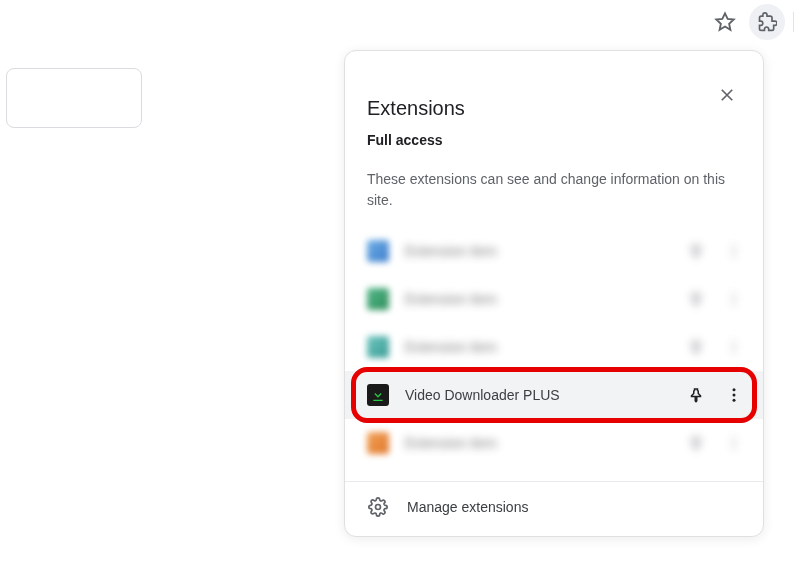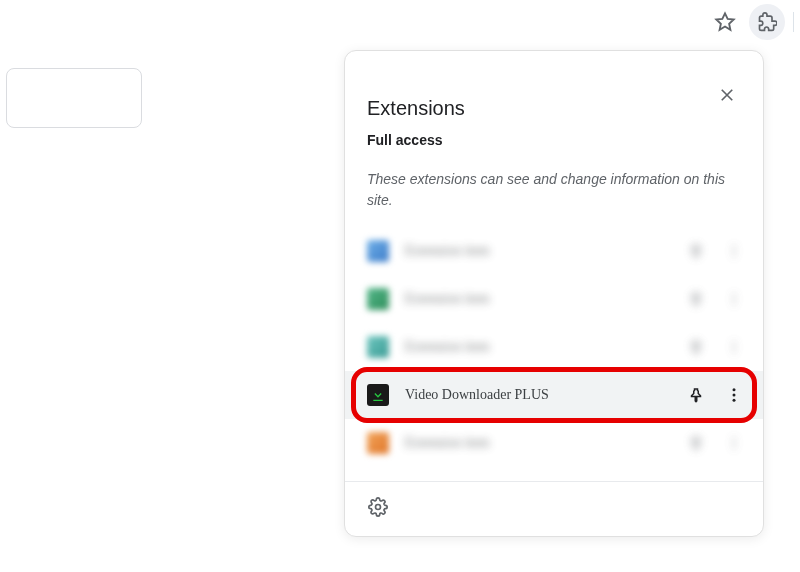--- a/index.html
+++ b/index.html
@@ -94,33 +94,31 @@
     .access-label {
       font-size: 14px;
       font-weight: 600;
       color: #202124;
       margin-bottom: 21px;
     }
     .access-desc {
       font-size: 14px;
       color: #5f6368;
       line-height: 1.5;
-      font-style: italic;
     }
     .ext-list {
       padding: 8px 0 0 0;
     }
     .ext-item {
       display: flex;
       align-items: center;
       padding: 10px 14px 10px 22px;
       height: 48px;
       cursor: pointer;
       position: relative;
-      font-family: Liberation Serif, serif;
     }
     .ext-icon {
       width: 22px;
       height: 22px;
       border-radius: 3px;
       flex-shrink: 0;
       margin-right: 16px;
       display: flex;
       align-items: center;
       justify-content: center;
@@ -347,14 +345,15 @@
 
   <div class="divider"></div>
 
   <div class="manage-row">
     <div class="gear">
       <svg width="20" height="20" viewBox="0 0 24 24" fill="none" stroke="#5f6368" stroke-width="2">
         <circle cx="12" cy="12" r="3"></circle>
         <path d="M19.4 15a1.7 1.7 0 0 0 .34 1.87l.06.06a2 2 0 1 1-2.83 2.83l-.06-.06a1.7 1.7 0 0 0-1.87-.34 1.7 1.7 0 0 0-1 1.56V21a2 2 0 1 1-4 0v-.09a1.7 1.7 0 0 0-1.11-1.56 1.7 1.7 0 0 0-1.87.34l-.06.06a2 2 0 1 1-2.83-2.83l.06-.06a1.7 1.7 0 0 0 .34-1.87 1.7 1.7 0 0 0-1.56-1H3a2 2 0 1 1 0-4h.09a1.7 1.7 0 0 0 1.56-1.11 1.7 1.7 0 0 0-.34-1.87l-.06-.06a2 2 0 1 1 2.83-2.83l.06.06a1.7 1.7 0 0 0 1.87.34H9a1.7 1.7 0 0 0 1-1.56V3a2 2 0 1 1 4 0v.09a1.7 1.7 0 0 0 1 1.56 1.7 1.7 0 0 0 1.87-.34l.06-.06a2 2 0 1 1 2.83 2.83l-.06.06a1.7 1.7 0 0 0-.34 1.87V9a1.7 1.7 0 0 0 1.56 1H21a2 2 0 1 1 0 4h-.09a1.7 1.7 0 0 0-1.56 1z"></path>
       </svg>
     </div>
+    <div class="manage-label">Manage extensions</div>
   </div>
 </div>
 
 </body></html>

